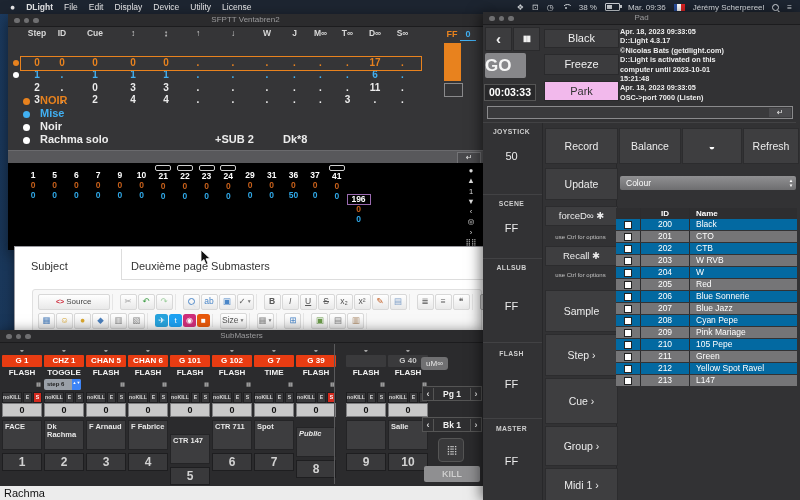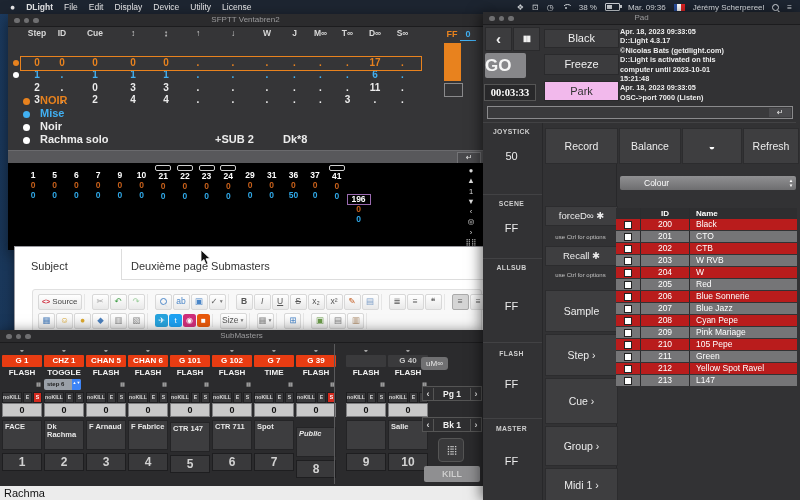--- a/index.html
+++ b/index.html
@@ -69,21 +69,21 @@
   #subj-input{position:absolute;left:106px;top:2px;width:370px;height:30px;border-left:1px solid #ddd;border-bottom:1px solid #ddd;}
   #subj-input span{position:absolute;left:9px;top:11px;font-size:11px;color:#333;}
   #tbar{position:absolute;left:17px;top:42px;width:450px;height:44px;background:#f8f8f8;border:1px solid #e0e0e0;border-radius:3px;padding:2px 3px;box-sizing:border-box;}
   .tb-row{display:flex;align-items:center;gap:5px;height:19px;}
   .tb-grp{display:flex;gap:1px;padding:0 2px;border-right:1px solid #e6e6e6;align-items:center;}
   .tb-btn{min-width:13px;height:14px;border:1px solid #d8d8d8;border-radius:2px;background:linear-gradient(#ffffff,#e9e9e9);
     font-size:8.5px;line-height:13px;text-align:center;color:#555;padding:0 1px;display:flex;align-items:center;justify-content:center;gap:1px;}
   .tb-btn.sel{background:#d5d5d5;border-color:#aaa;}
   .tb-btn .dd{font-size:5px;color:#777;}
   .tb-chip{width:13px;height:13px;border-radius:2.5px;color:#fff;font-size:8px;line-height:13px;text-align:center;}
-  .tb-src{font-size:8px;color:#444;padding:0 3px;gap:2px;}
+  .tb-src{font-size:8px;color:#444;padding:0 17px;gap:2px;}
   .srcico{color:#c23;font-weight:bold;font-size:7px;}
   
   #cursor{left:200px;top:250px;width:12px;height:16px;z-index:60;}
   
   #subwin{left:0px;top:330px;width:483px;height:170px;background:#2b2b2d;box-shadow:0 2px 12px rgba(0,0,0,.55);}
   .smcol{position:absolute;width:40px;}
   .knob{text-align:center;color:#a8a8a8;font-size:8px;height:11px;line-height:11px;}
   .smlabel{height:12px;font-size:8px;font-weight:bold;color:#fff;text-align:center;line-height:12px;background:#e83c12;border-radius:1px;}
   .smlabel.plain{background:#3a3a3c;color:#c9c9c9;}
   .smmode{height:12px;font-size:8px;font-weight:bold;color:#f2f2f2;text-align:center;line-height:12px;}
@@ -107,41 +107,41 @@
   #kpico{position:absolute;left:438px;top:108px;width:24px;height:22px;background:#39393b;border:1px solid #555;border-radius:4px;
     color:#cfcfcf;font-size:9px;text-align:center;line-height:22px;letter-spacing:-2px;}
   #killbtn{position:absolute;left:424px;top:136px;width:56px;height:16px;background:#8f8f91;border-radius:2px;
     color:#cfcfcf;font-size:9px;font-weight:bold;text-align:center;line-height:16px;text-shadow:0 0 1px #777;}
   #smstatus{position:absolute;left:0;bottom:0;width:483px;height:14px;background:#ececec;color:#111;font-size:11px;line-height:14px;padding-left:4px;box-sizing:border-box;}
   
   #padwin{left:483px;top:12px;width:317px;height:488px;background:#323234;box-shadow:-3px 0 12px rgba(0,0,0,.5);}
   .padbtn{position:absolute;background:#3c3c3e;border:1px solid #2a2a2c;color:#f0f0f0;text-align:center;}
   #go{left:2px;top:41px;width:41px;height:25px;background:#87878a;border-radius:2px;font-size:17px;font-weight:bold;color:#f5f5f5;line-height:25px;}
   #ptime{left:1px;top:72px;width:50px;height:15px;background:#28282a;border:1px solid #555;color:#fff;
-    font-family:Liberation Serif, serif;font-size:10.5px;font-weight:bold;text-align:center;line-height:15px;}
+    font-family:Liberation Sans, sans-serif;font-size:10.5px;font-weight:bold;text-align:center;line-height:15px;}
   .bigch{font-size:15px;font-weight:bold;line-height:22px;}
   #park{background:#f2b9ec;color:#333;}
   #padlog{left:137px;top:15px;width:177px;color:#ececec;font-size:7.3px;font-weight:bold;line-height:9.4px;}
   #padinput{left:4px;top:94px;width:306px;height:13px;background:#3a3a3c;border:1px solid #8a8a8c;box-sizing:border-box;}
   #padinput .retbox{right:1px;top:1px;height:9px;line-height:9px;border:none;background:#4a4a4d;}
   .raillbl{position:absolute;color:#cfcfcf;font-size:6.8px;font-weight:bold;letter-spacing:.4px;width:57px;text-align:center;}
   .railval{position:absolute;color:#ececec;font-size:11px;width:57px;text-align:center;}
   .vline{position:absolute;width:1px;background:#28282a;}
   .hline{position:absolute;height:1px;background:#424244;}
   .cellbtn{position:absolute;left:62px;width:71px;background:#3e3e40;border:1px solid #2c2c2e;color:#ececec;
     font-size:10.5px;text-align:center;}
   .topbtn{top:116px;height:34px;line-height:34px;}
   .ctrlnote{position:absolute;left:62px;width:71px;color:#c2c2c2;font-size:6px;text-align:center;}
   #colourdd{position:absolute;left:137px;top:164px;width:176px;height:14px;background:linear-gradient(#909092,#6e6e70);
     border-radius:2px;display:flex;align-items:center;}
-  #colourdd .t{flex:1;color:#fff;font-size:8.5px;padding-left:24px;}
+  #colourdd .t{flex:1;color:#fff;font-size:8.5px;padding-left:6px;}
   #colourdd .st{width:10px;color:#fff;font-size:4.5px;line-height:5px;text-align:center;}
   #scenetbl{position:absolute;left:133px;top:196px;width:181px;}
   #scenetbl .hd{display:flex;height:11px;color:#fff;font-size:8px;font-weight:bold;line-height:11px;background:#2e2e30;}
-  .srow{display:flex;height:11px;line-height:11px;color:#fff;font-size:8.5px;background:#b91c1c;border-bottom:1px solid #323234;}
+  .srow{display:flex;height:11px;line-height:11px;color:#fff;font-size:8.5px;background:#0369a1;border-bottom:1px solid #323234;}
   .srow.lt{background:#757577;}
   .scb{width:24px;display:flex;align-items:center;justify-content:center;}
   .scb i{width:6px;height:6px;background:#fff;border:1px solid #222;display:block;}
   .sid{width:48px;text-align:center;border-left:1px solid #2c2c2e;border-right:1px solid #2c2c2e;}
   .snm{flex:1;padding-left:6px;}
 </style>
 </head>
 <body>
 
 <div id="screen">
@@ -655,21 +655,21 @@
           <div class="smmode">FLASH</div>
           <div class="smstep">
             <div class="pauseico">▮▮</div>
           </div>
           <div class="nokill">
             <span class="nk main">noKILL</span>
             <span class="nk sq">E</span>
             <span class="nk sq">S</span>
           </div>
           <div class="smval">0</div>
-          <div class="smname" style="margin-top: 5px;">CTR 147</div>
+          <div class="smname" style="margin-top: 17px;">CTR 147</div>
           <div class="smnum" style="margin-top: 3px;">5</div>
         </div>
         <div class="smcol" style="left: 212px; top: 14px;">
           <div class="knob">◒</div>
           <div class="smlabel">G 102</div>
           <div class="smmode">FLASH</div>
           <div class="smstep">
             <div class="pauseico">▮▮</div>
           </div>
           <div class="nokill">
@@ -811,20 +811,21 @@
     <div class="railval" style="top:366px;">FF</div>
     <div class="hline" style="left:0;top:406px;width:59px;"></div>
     <div class="raillbl" style="top:413px;">MASTER</div>
     <div class="railval" style="top:443px;">FF</div>
 
     <div class="cellbtn topbtn" style="left:62px;width:71px;">Record</div>
     <div class="cellbtn topbtn" style="left:136px;width:60px;">Balance</div>
     <div class="cellbtn topbtn" style="left:199px;width:58px;color:#fff;">◒</div>
     <div class="cellbtn topbtn" style="left:260px;width:54px;">Refresh</div>
 
+    <div class="cellbtn" style="top:156px;height:30px;line-height:30px;">Update</div>
     <div id="colourdd">
       <span class="t">Colour</span>
       <span class="st">▲<br>▼</span>
     </div>
 
     <div class="cellbtn" style="top:194px;height:18px;line-height:18px;font-size:9.5px;">forceD∞ ✱</div>
     <div class="ctrlnote" style="top:222px;">use Ctrl for options</div>
     <div class="cellbtn" style="top:234px;height:18px;line-height:18px;font-size:9.5px;">Recall ✱</div>
     <div class="ctrlnote" style="top:260px;">use Ctrl for options</div>
     <div class="cellbtn" style="top:322px;height:40px;line-height:40px;">Step ›</div>

